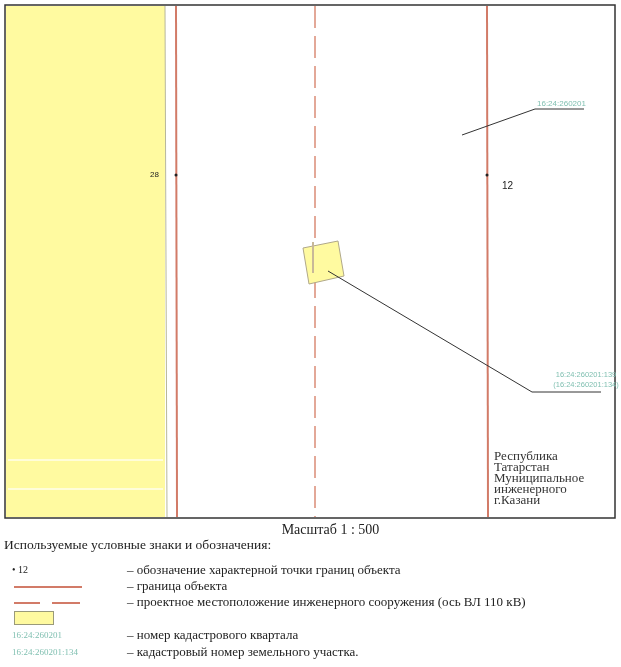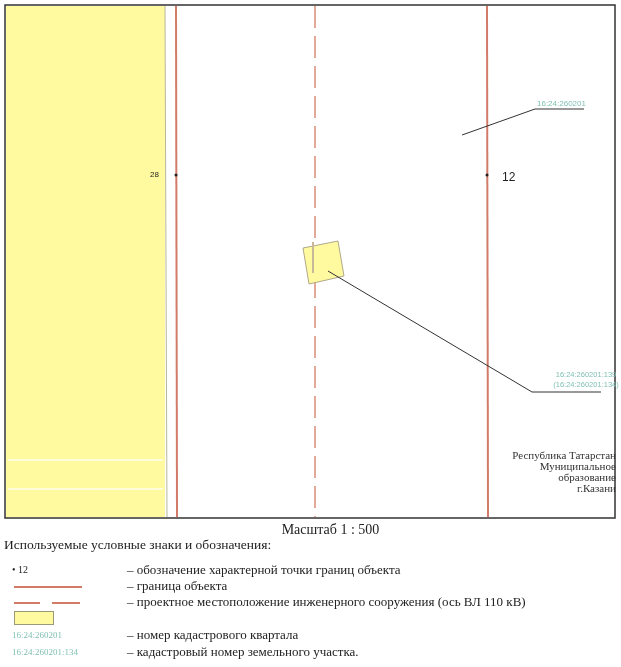--- a/index.html
+++ b/index.html
@@ -43,29 +43,29 @@
   <line x1="328" y1="271" x2="532" y2="392" stroke="#333" stroke-width="1"></line>
   <line x1="532" y1="392" x2="601" y2="392" stroke="#333" stroke-width="1"></line>
 
   <circle cx="176" cy="175" r="1.5" fill="#222"></circle>
   <circle cx="487" cy="175" r="1.5" fill="#222"></circle>
 
   <rect x="5" y="5" width="610" height="513" fill="none" stroke="#333" stroke-width="1.5"></rect>
 </svg>
 
 <div class="mtext" style="position:absolute;left:150px;top:170px;font-size:8px;color:#222;">28</div>
-<div class="mtext" style="position:absolute;left:502px;top:170px;font-size:12px;color:#222;">12</div>
+<div class="mtext" style="position:absolute;left:502px;top:180px;font-size:10px;color:#222;">12</div>
 <div class="mtext" style="position:absolute;left:537px;top:99px;font-size:8px;color:#7fbfb0;">16:24:260201</div>
 <div class="mtext" style="position:absolute;left:530px;top:370px;width:72px;text-align:center;font-size:7.5px;line-height:10px;color:#7fbfb0;margin-left:20px;">
   <div>16:24:260201:139</div>
   <div>(16:24:260201:134)</div>
 </div>
-<div style="position:absolute;left:494px;top:450px;width:122px;text-align:right;font-size:11px;line-height:11px;color:#333;">
+<div style="position:absolute;left:494px;top:450px;width:122px;text-align:left;font-size:13px;line-height:11px;color:#333;">
   <div>Республика Татарстан</div>
-  <div>Муниципальное образование</div>
+  <div>Муниципальное инженерного</div>
   <div>г.Казани</div>
 </div>
 
 <div class="scale">Масштаб 1 : 500</div>
 
 <div class="legend-title">Используемые условные знаки и обозначения:</div>
 
 <div class="legend-row" style="top:562px;">
   <div class="legend-sym sym-point">• 12</div>
   <div class="legend-desc">– обозначение характерной точки границ объекта</div>

